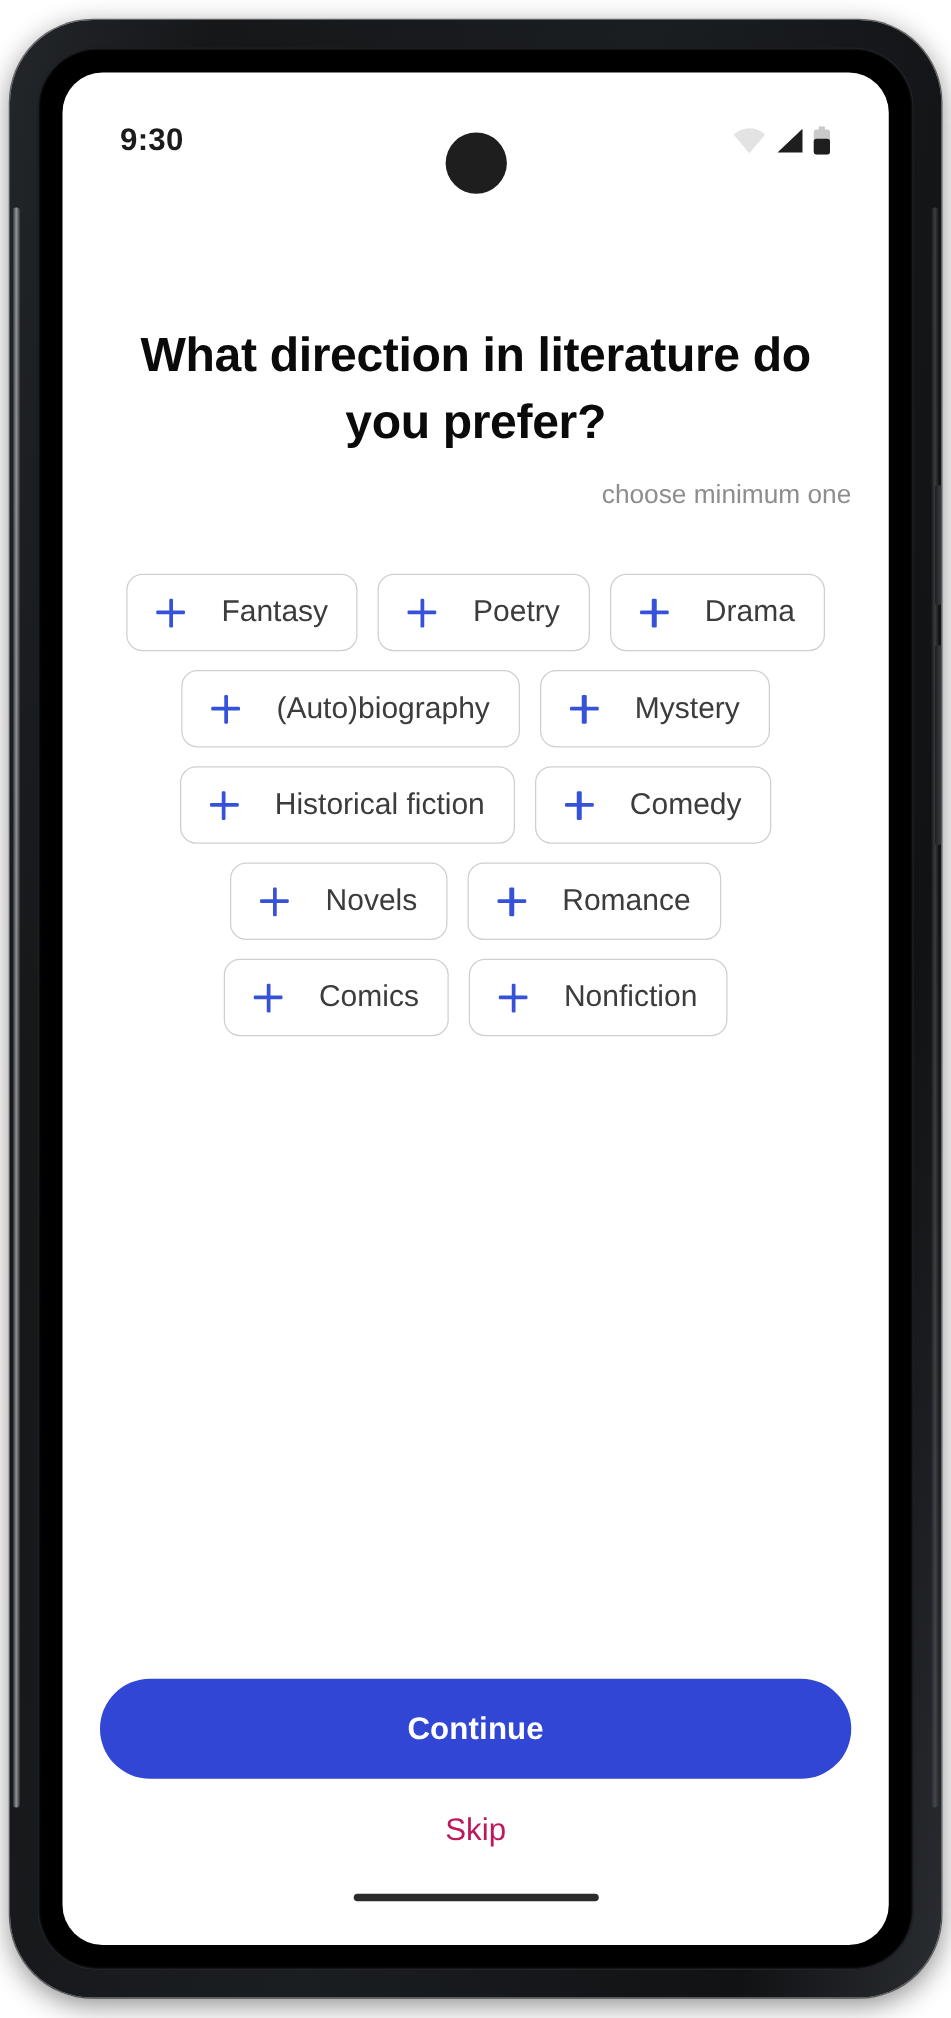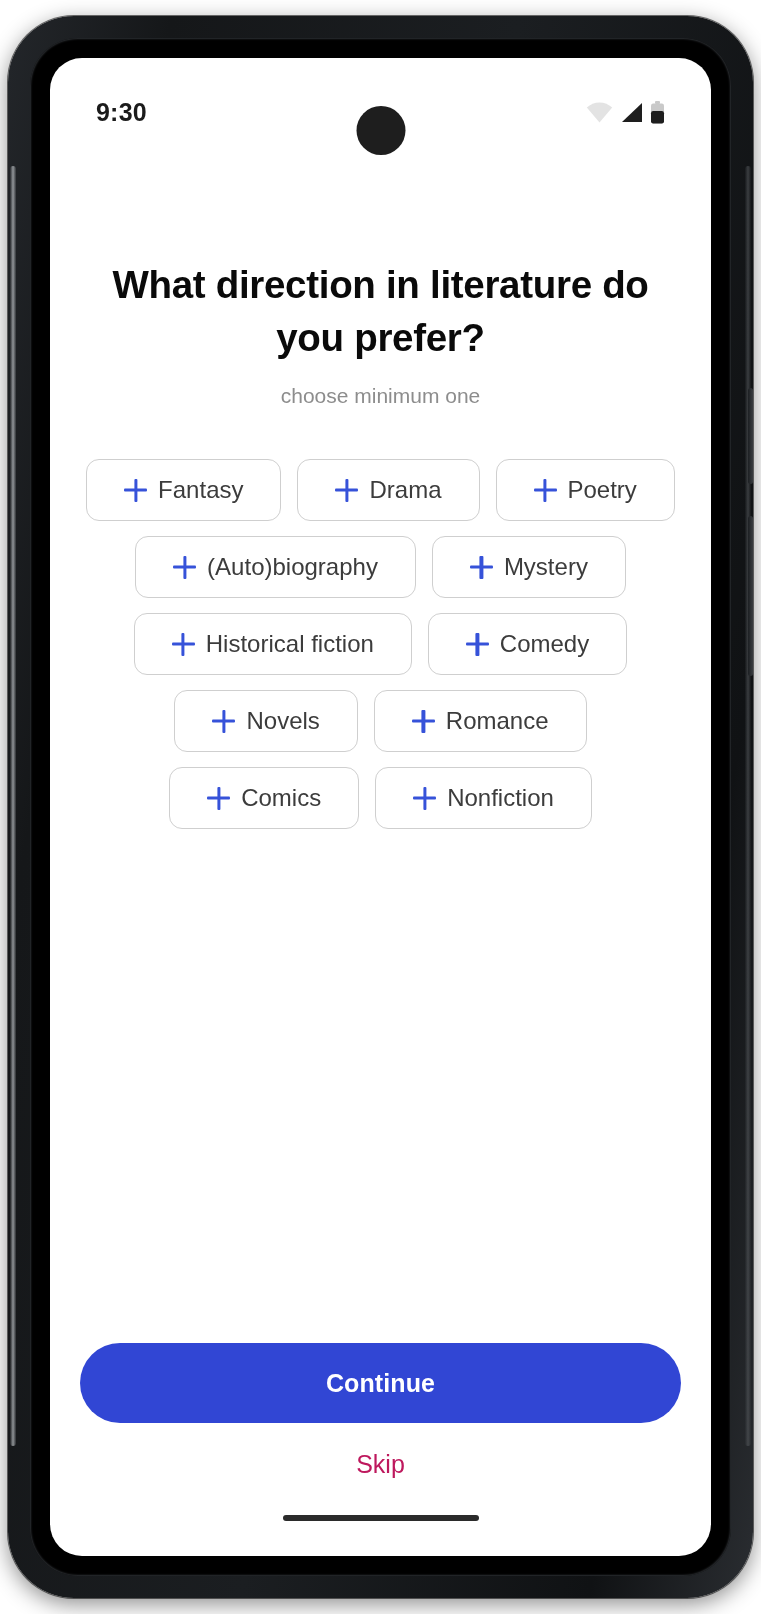--- a/index.html
+++ b/index.html
@@ -125,44 +125,44 @@
     text-align: center;
     font-size: 38.5px;
     line-height: 53px;
     font-weight: 700;
     color: #0a0a0a;
     letter-spacing: -0.3px;
     padding: 0 8px;
   }
   .subtitle {
     margin: 20px 0 0 0;
-    text-align: center;
+    text-align: right;
     font-size: 21px;
     color: #8d8d8d;
     font-weight: 400;
   }
 
   
   .chip-area {
     margin-top: 51px;
     display: flex;
     flex-direction: column;
     gap: 15px;
   }
   .chip-row {
     display: flex;
     justify-content: center;
     gap: 16px;
   }
   .chip {
     display: inline-flex;
     align-items: center;
-    gap: 11px;
+    gap: 29px;
     height: 62px;
-    padding: 0 37px;
+    padding: 0 23px;
     box-sizing: border-box;
     border: 1.4px solid #cfcfcf;
     border-radius: 13px;
     background: #ffffff;
     cursor: pointer;
     white-space: nowrap;
   }
   .chip .plus {
     width: 23px;
     height: 23px;
@@ -283,25 +283,25 @@
       <p class="subtitle">choose minimum one</p>
 
       <div class="chip-area">
         <div class="chip-row">
           <button class="chip">
             <span class="plus"></span>
             <span class="chip-label">Fantasy</span>
           </button>
           <button class="chip">
             <span class="plus"></span>
+            <span class="chip-label">Poetry</span>
+          </button>
+          <button class="chip">
+            <span class="plus"></span>
             <span class="chip-label">Drama</span>
-          </button>
-          <button class="chip">
-            <span class="plus"></span>
-            <span class="chip-label">Poetry</span>
           </button>
         </div>
 
         <div class="chip-row">
           <button class="chip">
             <span class="plus"></span>
             <span class="chip-label">(Auto)biography</span>
           </button>
           <button class="chip">
             <span class="plus"></span>

